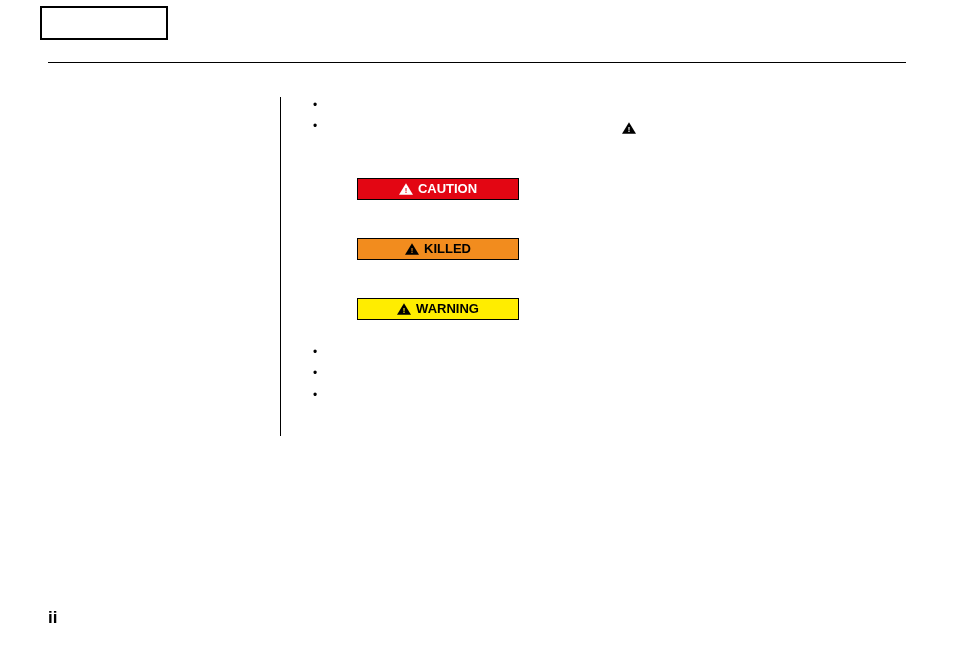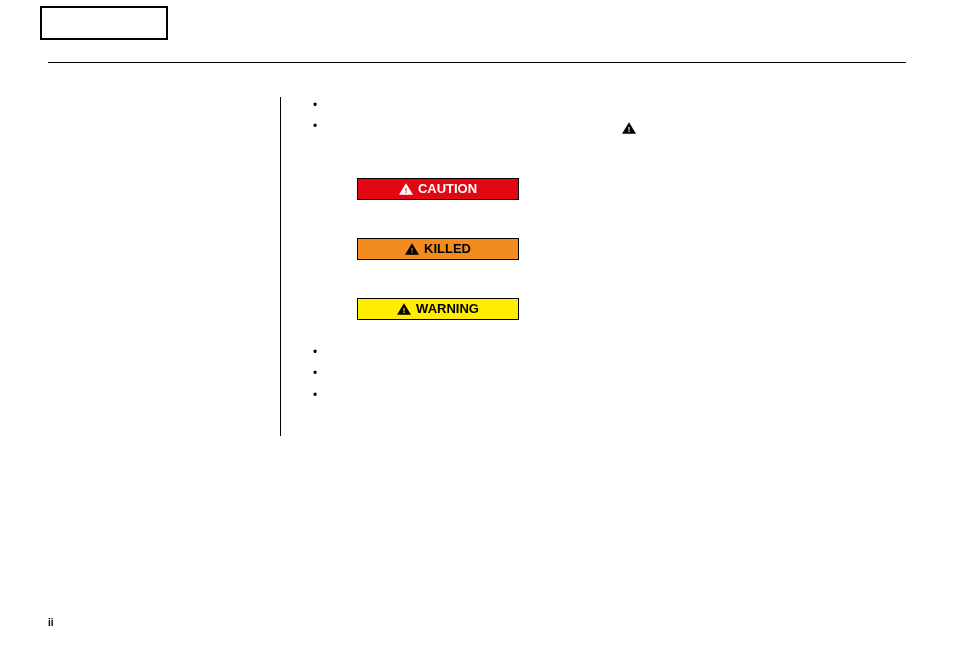--- a/index.html
+++ b/index.html
@@ -113,21 +113,21 @@
     font-weight: normal;
     width: 360px;
     color: #fff; 
     text-align: left;
   }
   .page-num {
     position: absolute;
     bottom: 42px;
     left: 48px;
     font-weight: bold;
-    font-size: 10px;
+    font-size: 17px;
   }
   
   svg.warn-tri { width: 14px; height: 12px; display: inline-block; vertical-align: -1px; }
 </style>
 </head>
 <body>
 
 <div class="top-box">
   <span>INTRODUCTION</span>
 </div>

